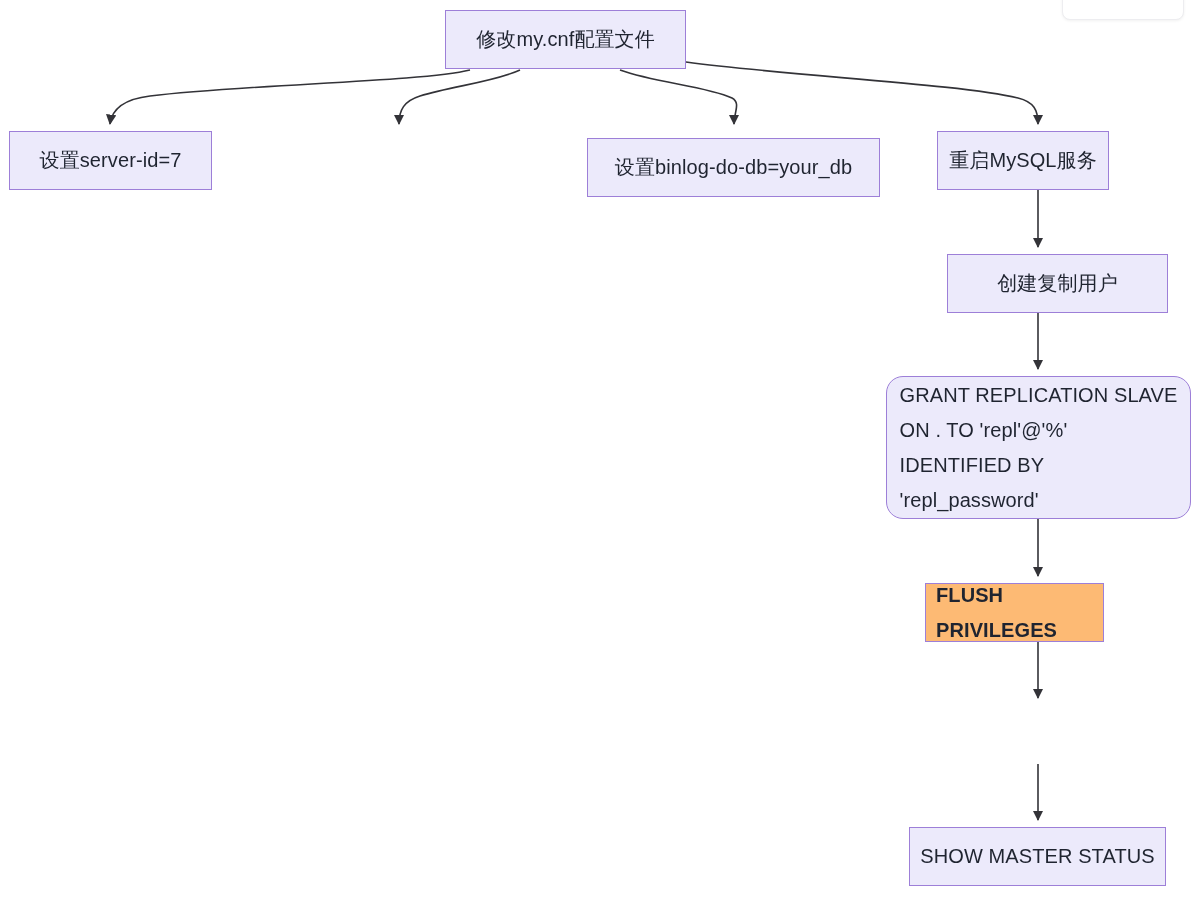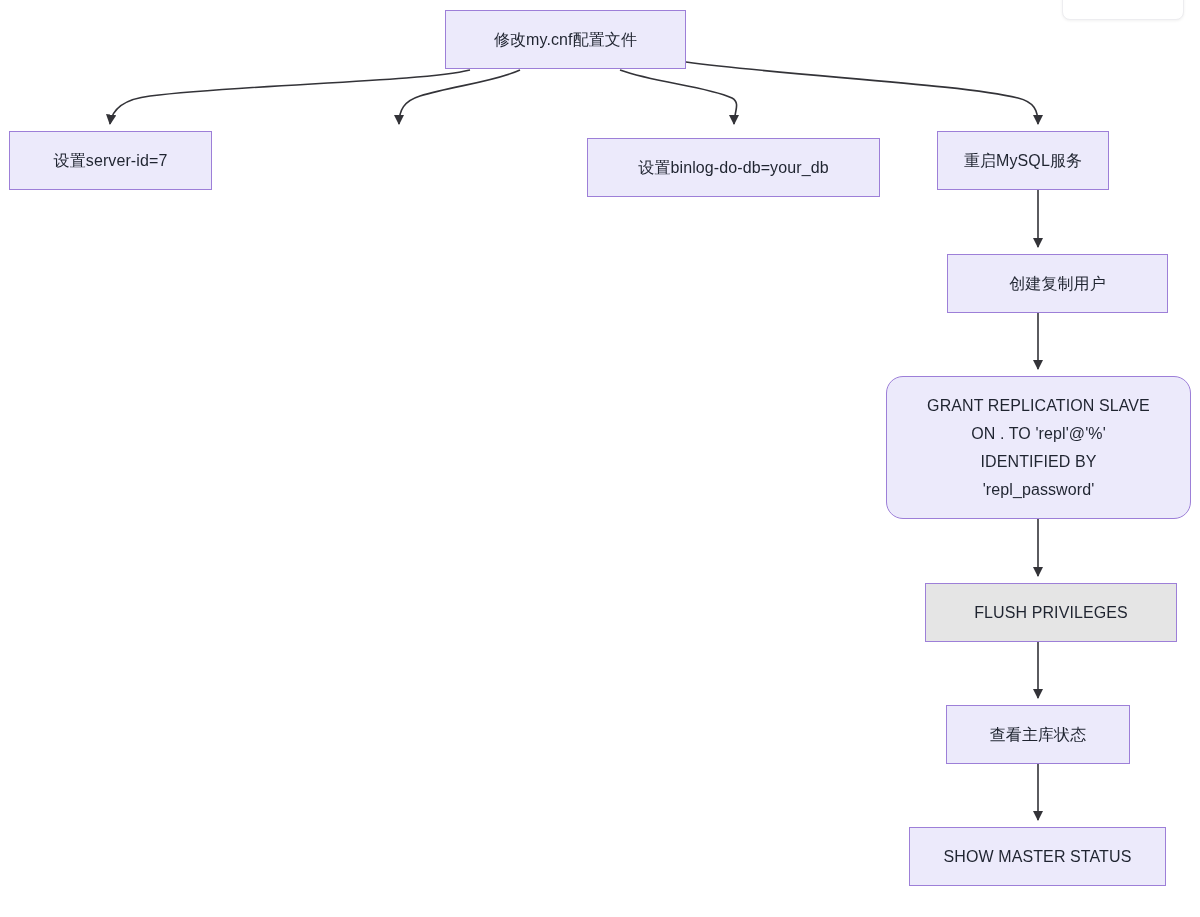--- a/index.html
+++ b/index.html
@@ -29,23 +29,23 @@
     pointer-events: none;
   }
   .node {
     position: absolute;
     box-sizing: border-box;
     background: #ECEAFB;
     border: 1px solid #9D7FD8;
     display: flex;
     align-items: center;
     justify-content: center;
-    text-align: center;
+    text-align: left;
     color: #1f2430;
-    font-size: 16px;
+    font-size: 20px;
     line-height: 1.75;
     letter-spacing: 0.1px;
     white-space: pre-line;
     padding: 20px 10px;
   }
   .node-label {
     display: block;
     white-space: pre-line;
   }
   #corner-panel {
@@ -102,23 +102,20 @@
   </div>
   <div class="node" style="left: 947px; top: 254px; width: 221px; height: 59px; background: rgb(236, 234, 251); border-color: rgb(157, 127, 216); color: rgb(31, 36, 48);">
     <span class="node-label">创建复制用户</span>
   </div>
   <div class="node" style="left: 886px; top: 376px; width: 305px; height: 143px; background: rgb(236, 234, 251); border-color: rgb(157, 127, 216); color: rgb(31, 36, 48); border-radius: 17px;">
     <span class="node-label">GRANT REPLICATION SLAVE
 ON . TO 'repl'@'%'
 IDENTIFIED BY
 'repl_password'</span>
   </div>
-  <div class="node" style="left: 925px; top: 583px; width: 252px; height: 59px; background: #e5e5e5; border-color: rgb(157, 127, 216); color: rgb(31, 36, 48);">
+  <div class="node" style="left: 925px; top: 583px; width: 179px; height: 59px; background: #fdba74; border-color: rgb(157, 127, 216); color: rgb(31, 36, 48); font-weight: bold;">
     <span class="node-label">FLUSH PRIVILEGES</span>
-  </div>
-  <div class="node" style="left: 946px; top: 705px; width: 184px; height: 59px; background: rgb(236, 234, 251); border-color: rgb(157, 127, 216); color: rgb(31, 36, 48);">
-    <span class="node-label">查看主库状态</span>
   </div>
   <div class="node" style="left: 909px; top: 827px; width: 257px; height: 59px; background: rgb(236, 234, 251); border-color: rgb(157, 127, 216); color: rgb(31, 36, 48);">
     <span class="node-label">SHOW MASTER STATUS</span>
   </div>
 
 </div>
 
 </body></html>

